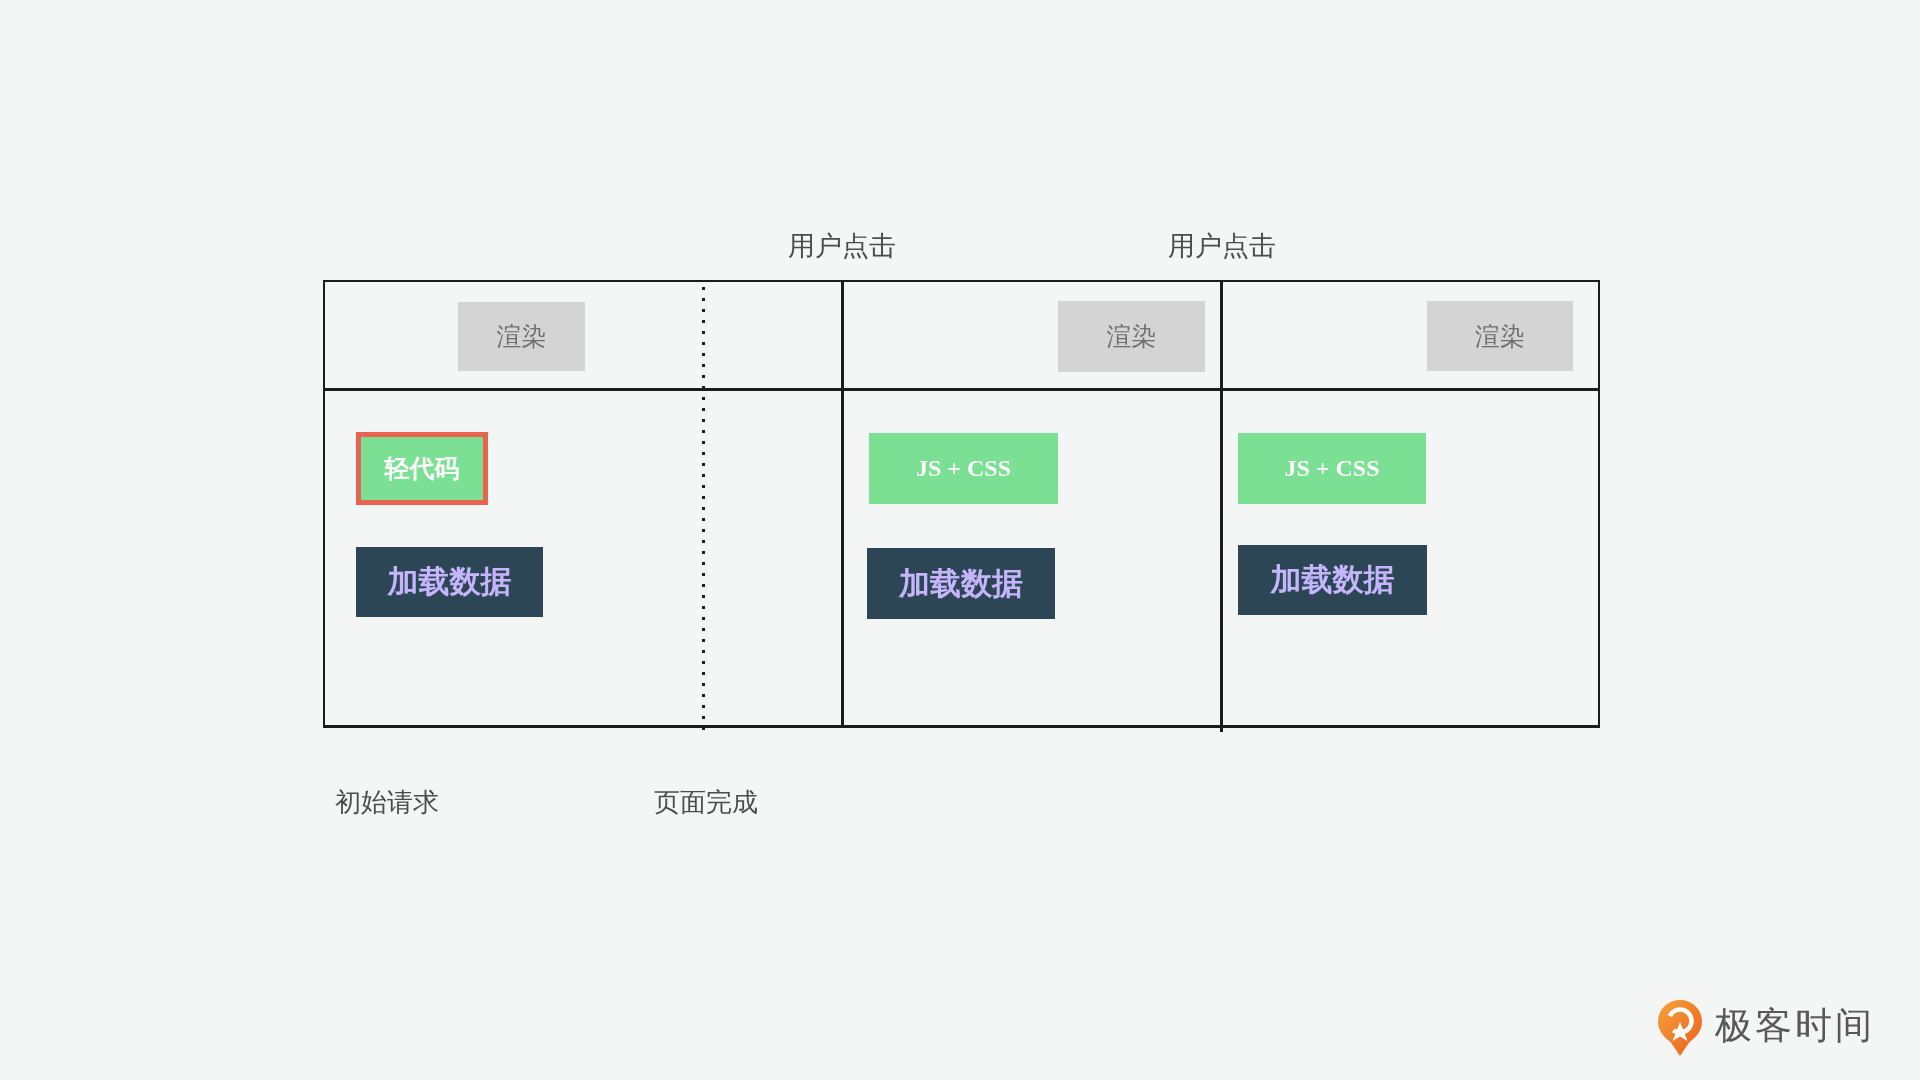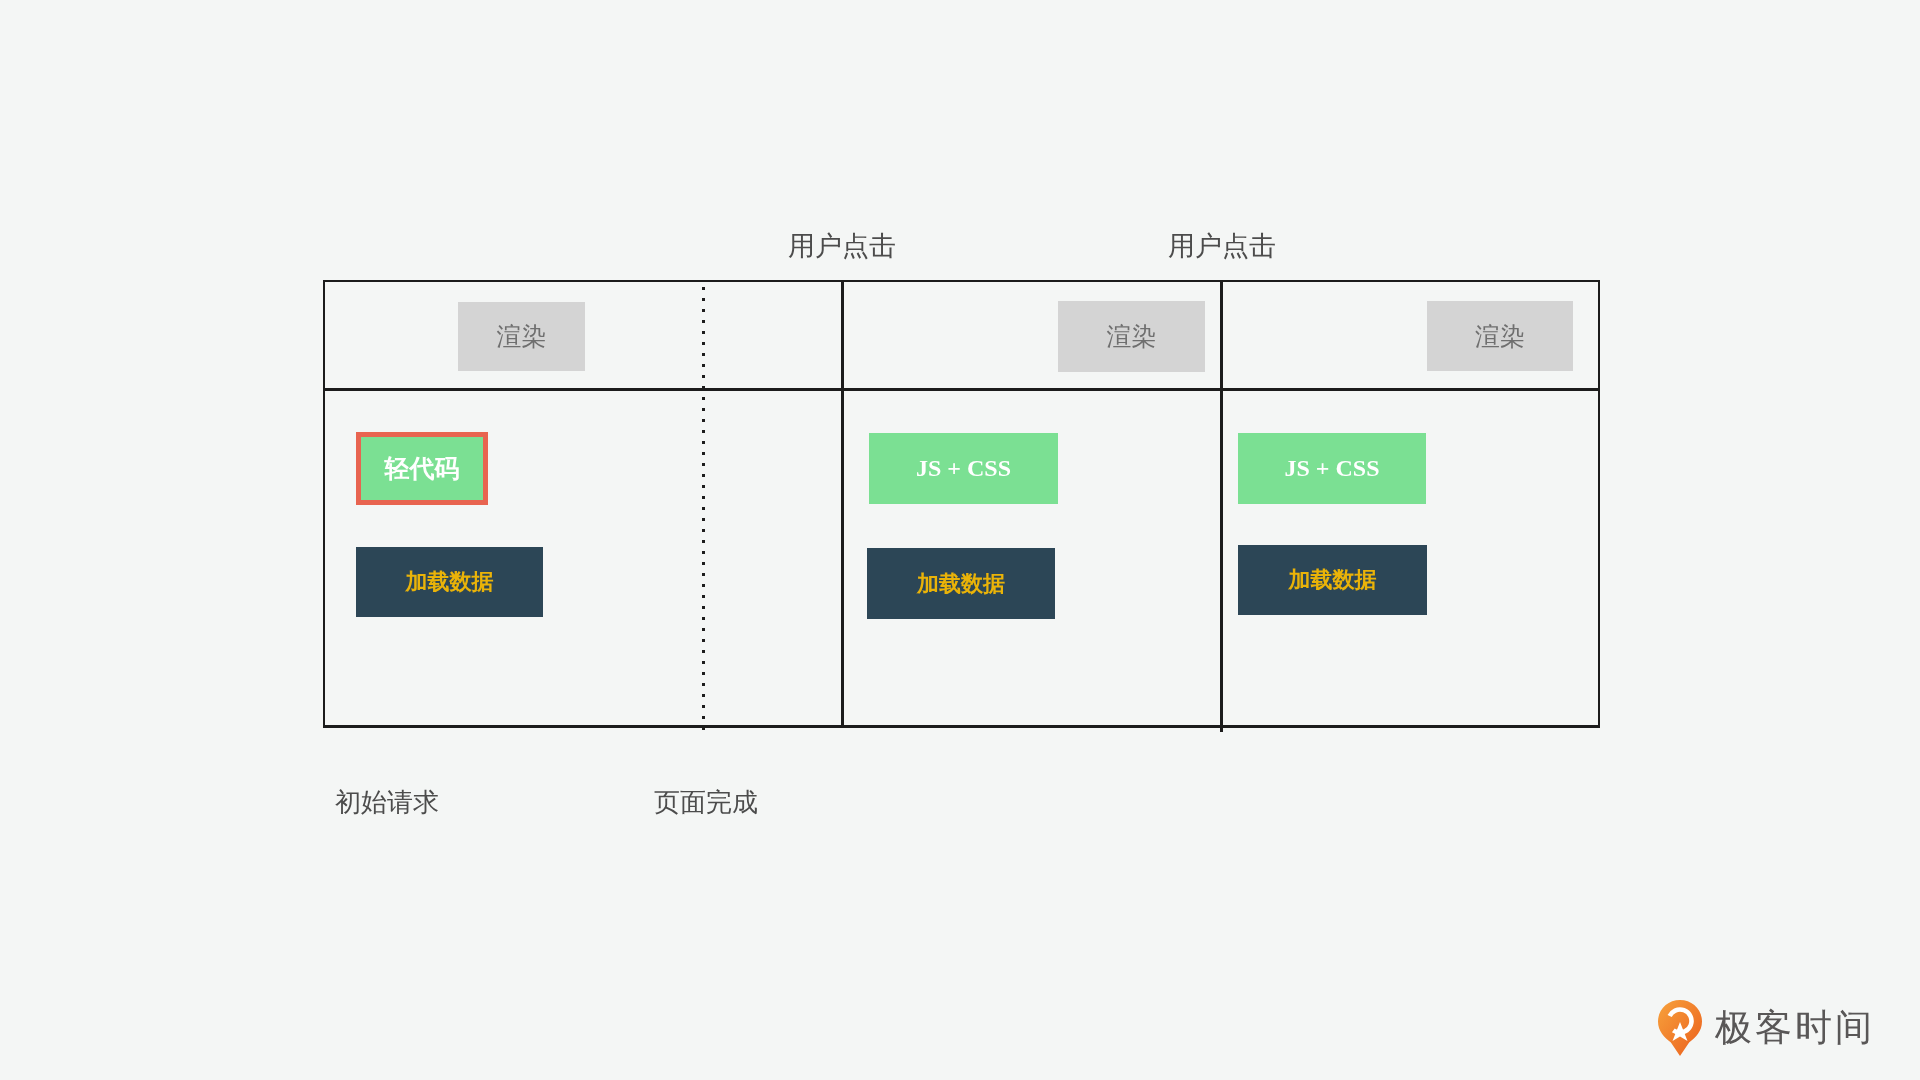--- a/index.html
+++ b/index.html
@@ -30,40 +30,40 @@
   .render-1{left:458px;top:302px;width:127px;height:69px;}
   .render-2{left:1058px;top:301px;width:147px;height:71px;}
   .render-3{left:1427px;top:301px;width:146px;height:70px;}
 
   .code-box{background:var(--code-green);color:#ffffff;font-weight:700;font-size:24px;}
   .code-1{left:356px;top:432px;width:132px;height:73px;
     border:5px solid var(--highlight-red);font-size:25px;}
   .code-2{left:869px;top:433px;width:189px;height:71px;}
   .code-3{left:1238px;top:433px;width:188px;height:71px;}
 
-  .data-box{background:var(--data-navy);color:#eab308;font-weight:700;font-size:22px;}
+  .data-box{background:var(--data-navy);color:#c4b5fd;font-weight:700;font-size:31px;}
   .data-1{left:356px;top:547px;width:187px;height:70px;}
   .data-2{left:867px;top:548px;width:188px;height:71px;}
   .data-3{left:1238px;top:545px;width:189px;height:70px;}
 
   .top-label{top:228px;width:220px;text-align:center;font-size:27px;color:var(--label-text);}
   .top-label-1{left:732px;}
   .top-label-2{left:1112px;}
 
   .bottom-label{top:744px;font-size:26px;color:var(--label-text);margin-top:41px;}
   .bottom-label-1{left:335px;}
   .bottom-label-2{left:606px;width:200px;text-align:center;}
 
   .banner{left:322px;top:795px;width:1278px;height:68px;background:var(--banner-bg);
     color:#ffffff;font-weight:700;font-size:31px;letter-spacing:2px;}
 
   .logo{left:1658px;top:1000px;display:flex;align-items:center;gap:13px;}
   .logo-icon{width:44px;height:56px;display:block;}
   .logo-text{font-size:37px;color:var(--logo-text);letter-spacing:3px;font-weight:500;
-    white-space:nowrap;line-height:56px;}
+    white-space:nowrap;line-height:56px;font-family:Liberation Mono, monospace;}
 </style>
 </head>
 <body>
 
 <div class="canvas">
 
   <div class="abs top-label top-label-1">用户点击</div>
   <div class="abs top-label top-label-2">用户点击</div>
 
   <div class="abs timeline-box"></div>

